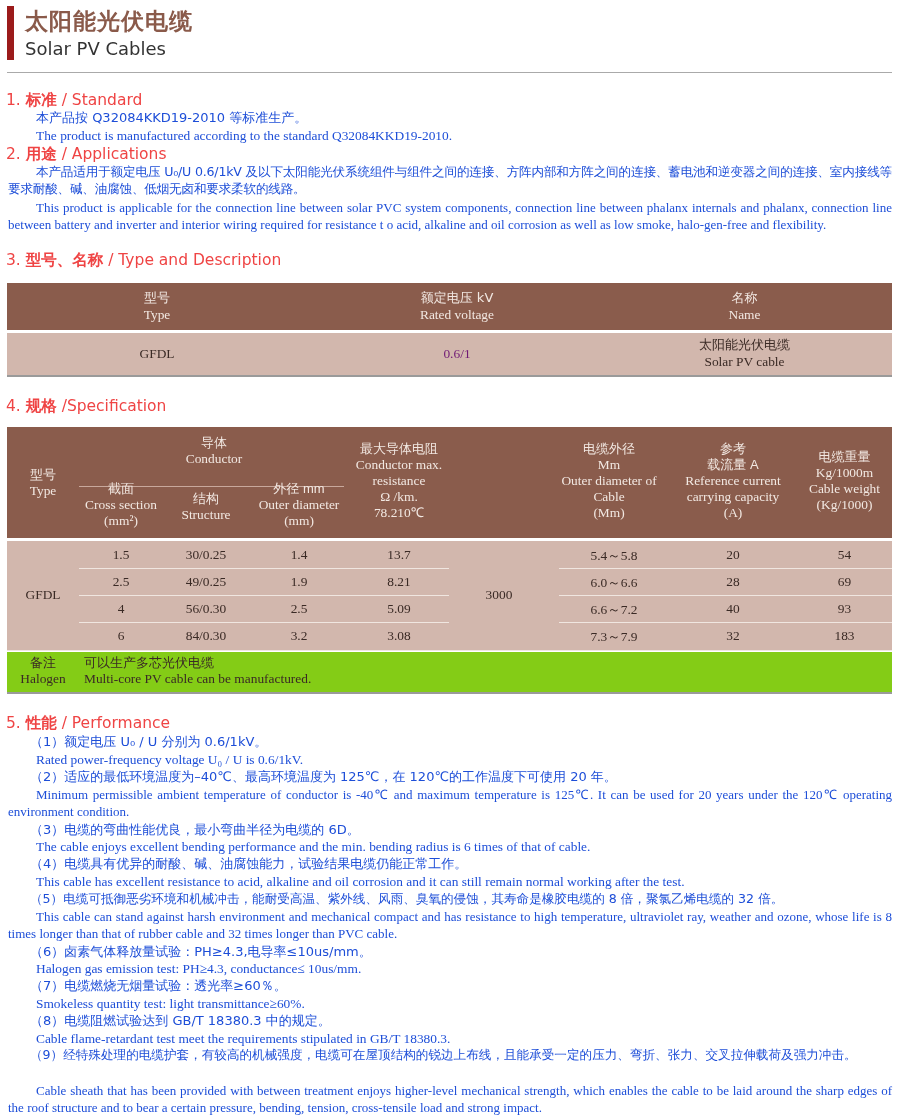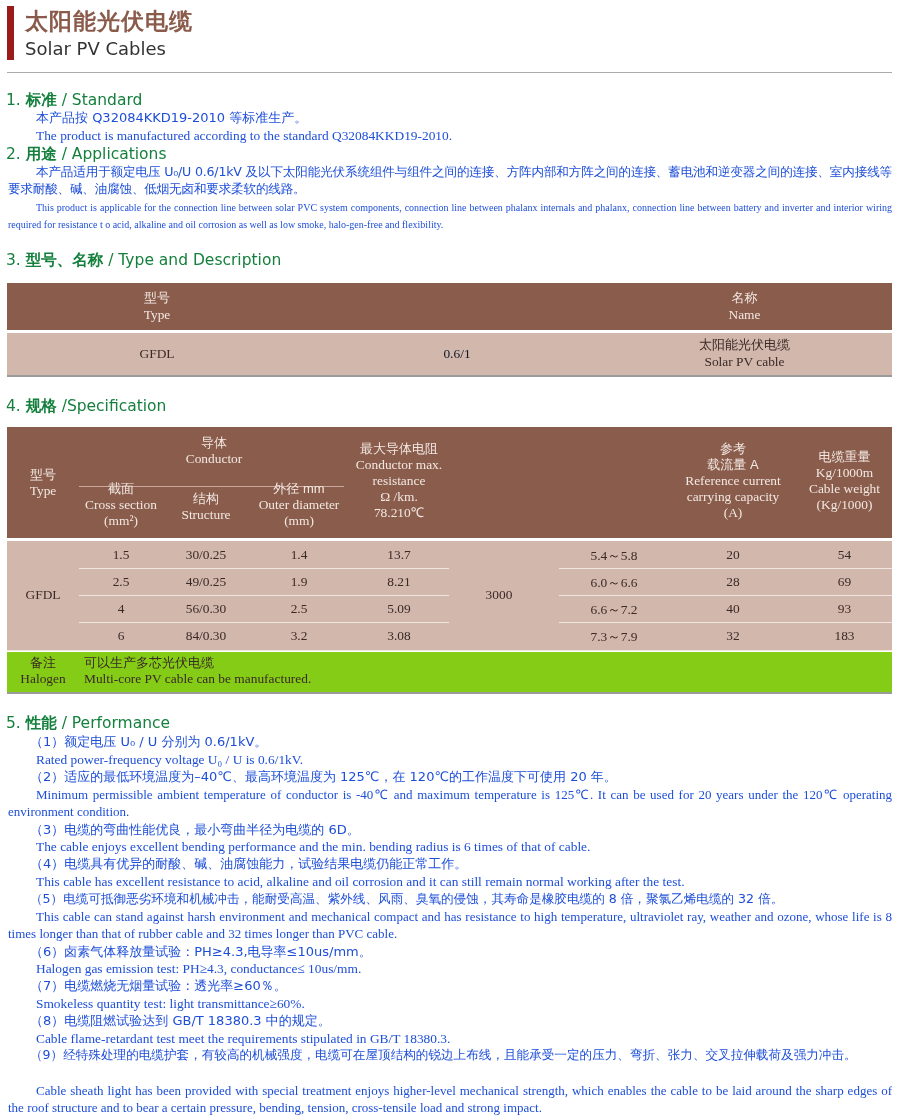--- a/index.html
+++ b/index.html
@@ -2,21 +2,21 @@
 <html><head>
 <meta charset="utf-8">
 <style>
   html, body { margin:0; padding:0; background:#ffffff; }
   body { width:900px; height:1120px; position:relative; overflow:hidden; font-family:"Liberation Serif", serif; color:#231f20; }
   .title-bar { position:absolute; left:7px; top:6px; width:7px; height:54px; background:#9b1b1b; }
   .title-cn { position:absolute; left:25px; top:6px; font-family:"DejaVu Sans", sans-serif; font-weight:bold; font-size:23px; color:#8a5a4a; letter-spacing:1px; }
   .title-en { position:absolute; left:25px; top:38px; font-family:"DejaVu Sans", sans-serif; font-size:18px; color:#333; }
   .title-rule { position:absolute; left:7px; right:8px; top:72px; height:1px; background:#aaa; }
 
-  .h { position:absolute; left:6px; font-family:"DejaVu Sans", sans-serif; font-size:15.5px; color:#15803d; white-space:nowrap; }
+  .h { position:absolute; left:6px; font-family:"DejaVu Sans", sans-serif; font-size:15.5px; color:#ef4444; white-space:nowrap; }
   .h b { font-weight:bold; }
   .p { position:absolute; font-size:13.4px; line-height:17.3px; color:#1d4ed8; white-space:nowrap; }
   .cn { font-family:"DejaVu Sans", sans-serif; font-size:13px; }
   .wrap { white-space:normal; left:8px; right:8px; text-align:justify; }
 
   
   .t1-head { position:absolute; left:7px; width:885px; top:283px; height:47px; background:#8a5c4c; color:#f2e8e2; }
   .t1-body { position:absolute; left:7px; width:885px; top:333px; height:42px; background:#d2b7ad; border-bottom:2px solid #9a9a9a; }
   .cell { position:absolute; text-align:center; font-size:13.4px; line-height:17px; }
   .cell .c { font-family:"DejaVu Sans", sans-serif; font-size:13px; display:block; }
@@ -39,37 +39,41 @@
 <div class="title-cn">太阳能光伏电缆</div>
 <div class="title-en">Solar PV Cables</div>
 <div class="title-rule"></div>
 
 <div class="h" style="top:90px"><span>1.</span> <b>标准</b><span> / Standard</span></div>
 <div class="p cn" style="left:36px; top:109px">本产品按 Q32084KKD19-2010 等标准生产。</div>
 <div class="p" style="left:36px; top:127px">The product is manufactured according to the standard Q32084KKD19-2010.</div>
 
 <div class="h" style="top:144px"><span>2.</span> <b>用途</b><span> / Applications</span></div>
 <div class="p cn wrap" style="top:163px; text-indent:28px; letter-spacing:-0.2px; font-size:12.6px">本产品适用于额定电压 U₀/U 0.6/1kV 及以下太阳能光伏系统组件与组件之间的连接、方阵内部和方阵之间的连接、蓄电池和逆变器之间的连接、室内接线等要求耐酸、碱、油腐蚀、低烟无卤和要求柔软的线路。</div>
-<div class="p wrap" style="top:199px; text-indent:28px; font-size:10px">This product is applicable for the connection line between solar PVC system components, connection line between phalanx internals and phalanx, connection line between battery and inverter and interior wiring required for resistance t o acid, alkaline and oil corrosion as well as low smoke, halo-gen-free and flexibility.</div>
+<div class="p wrap" style="top:199px; text-indent:28px; font-size:13px">This product is applicable for the connection line between solar PVC system components, connection line between phalanx internals and phalanx, connection line between battery and inverter and interior wiring required for resistance t o acid, alkaline and oil corrosion as well as low smoke, halo-gen-free and flexibility.</div>
 
 <div class="h" style="top:250px"><span>3.</span> <b>型号、名称</b><span> / Type and Description</span></div>
 
 <div class="t1-head">
   <div class="cell" style="left:0; width:300px; top:6px">
     <span class="c">型号</span>
     <span class="e">Type</span>
   </div>
+  <div class="cell" style="left:300px; width:300px; top:6px">
+    <span class="c">额定电压 kV</span>
+    <span class="e">Rated voltage</span>
+  </div>
   <div class="cell" style="left:600px; width:275px; top:6px">
     <span class="c">名称</span>
     <span class="e">Name</span>
   </div>
 </div>
 <div class="t1-body">
   <div class="cell" style="left:0; width:300px; top:12px; color:#3a2a25">GFDL</div>
-  <div class="cell" style="left:300px; width:300px; top:12px; color:#0f172a">0.6/1</div>
+  <div class="cell" style="left:300px; width:300px; top:12px; color:#701a75">0.6/1</div>
   <div class="cell" style="left:600px; width:275px; top:3px; color:#3a2a25">
     <span class="c">太阳能光伏电缆</span>
     <span class="e">Solar PV cable</span>
   </div>
 </div>
 
 <div class="h" style="top:396px"><span>4.</span> <b>规格</b><span> /Specification</span></div>
 
 <div class="t2-head">
   <div class="vtxt" style="left:0; width:72px; top:40px">
@@ -94,20 +98,27 @@
     <span class="c">外径 mm</span>
     <span class="e">Outer diameter</span>
     <span class="e">(mm)</span>
   </div>
   <div class="vtxt" style="left:342px; width:100px; top:14px">
     <span class="c">最大导体电阻</span>
     <span class="e">Conductor max.</span>
     <span class="e">resistance</span>
     <span class="e">Ω /km.</span>
     <span class="e">78.210℃</span>
+  </div>
+  <div class="vtxt" style="left:542px; width:120px; top:14px">
+    <span class="c">电缆外径</span>
+    <span class="e">Mm</span>
+    <span class="e">Outer diameter of</span>
+    <span class="e">Cable</span>
+    <span class="e">(Mm)</span>
   </div>
   <div class="vtxt" style="left:662px; width:128px; top:14px">
     <span class="c">参考</span>
     <span class="c">载流量 A</span>
     <span class="e">Reference current</span>
     <span class="e">carrying capacity</span>
     <span class="e">(A)</span>
   </div>
   <div class="vtxt" style="left:790px; width:95px; top:22px">
     <span class="c">电缆重量</span>
@@ -185,13 +196,13 @@
 <div class="p" style="left:36px; top:873px">This cable has excellent resistance to acid, alkaline and oil corrosion and it can still remain normal working after the test.</div>
 <div class="p cn" style="left:30px; top:890px; font-size:12.6px">（5）电缆可抵御恶劣环境和机械冲击，能耐受高温、紫外线、风雨、臭氧的侵蚀，其寿命是橡胶电缆的 8 倍，聚氯乙烯电缆的 32 倍。</div>
 <div class="p wrap" style="top:908px; text-indent:28px; font-size:13px">This cable can stand against harsh environment and mechanical compact and has resistance to high temperature, ultraviolet ray, weather and ozone, whose life is 8 times longer than that of rubber cable and 32 times longer than PVC cable.</div>
 <div class="p cn" style="left:30px; top:943px">（6）卤素气体释放量试验：PH≥4.3,电导率≤10us/mm。</div>
 <div class="p" style="left:36px; top:960px">Halogen gas emission test: PH≥4.3, conductance≤ 10us/mm.</div>
 <div class="p cn" style="left:30px; top:977px">（7）电缆燃烧无烟量试验：透光率≥60％。</div>
 <div class="p" style="left:36px; top:995px">Smokeless quantity test: light transmittance≥60%.</div>
 <div class="p cn" style="left:30px; top:1012px">（8）电缆阻燃试验达到 GB/T 18380.3 中的规定。</div>
 <div class="p" style="left:36px; top:1030px">Cable flame-retardant test meet the requirements stipulated in GB/T 18380.3.</div>
 <div class="p cn wrap" style="top:1046px; text-indent:22px; font-size:12.6px">（9）经特殊处理的电缆护套，有较高的机械强度，电缆可在屋顶结构的锐边上布线，且能承受一定的压力、弯折、张力、交叉拉伸载荷及强力冲击。</div>
-<div class="p wrap" style="top:1082px; text-indent:28px; font-size:13px">Cable sheath light has been provided with special treatment enjoys higher-level mechanical strength, which enables the cable to be laid around the sharp edges of the roof structure and to bear a certain pressure, bending, tension, cross-tensile load and strong impact.</div>
+<div class="p wrap" style="top:1082px; text-indent:28px; font-size:13px">Cable sheath that has been provided with between treatment enjoys higher-level mechanical strength, which enables the cable to be laid around the sharp edges of the roof structure and to bear a certain pressure, bending, tension, cross-tensile load and strong impact.</div>
 
 </body></html>

